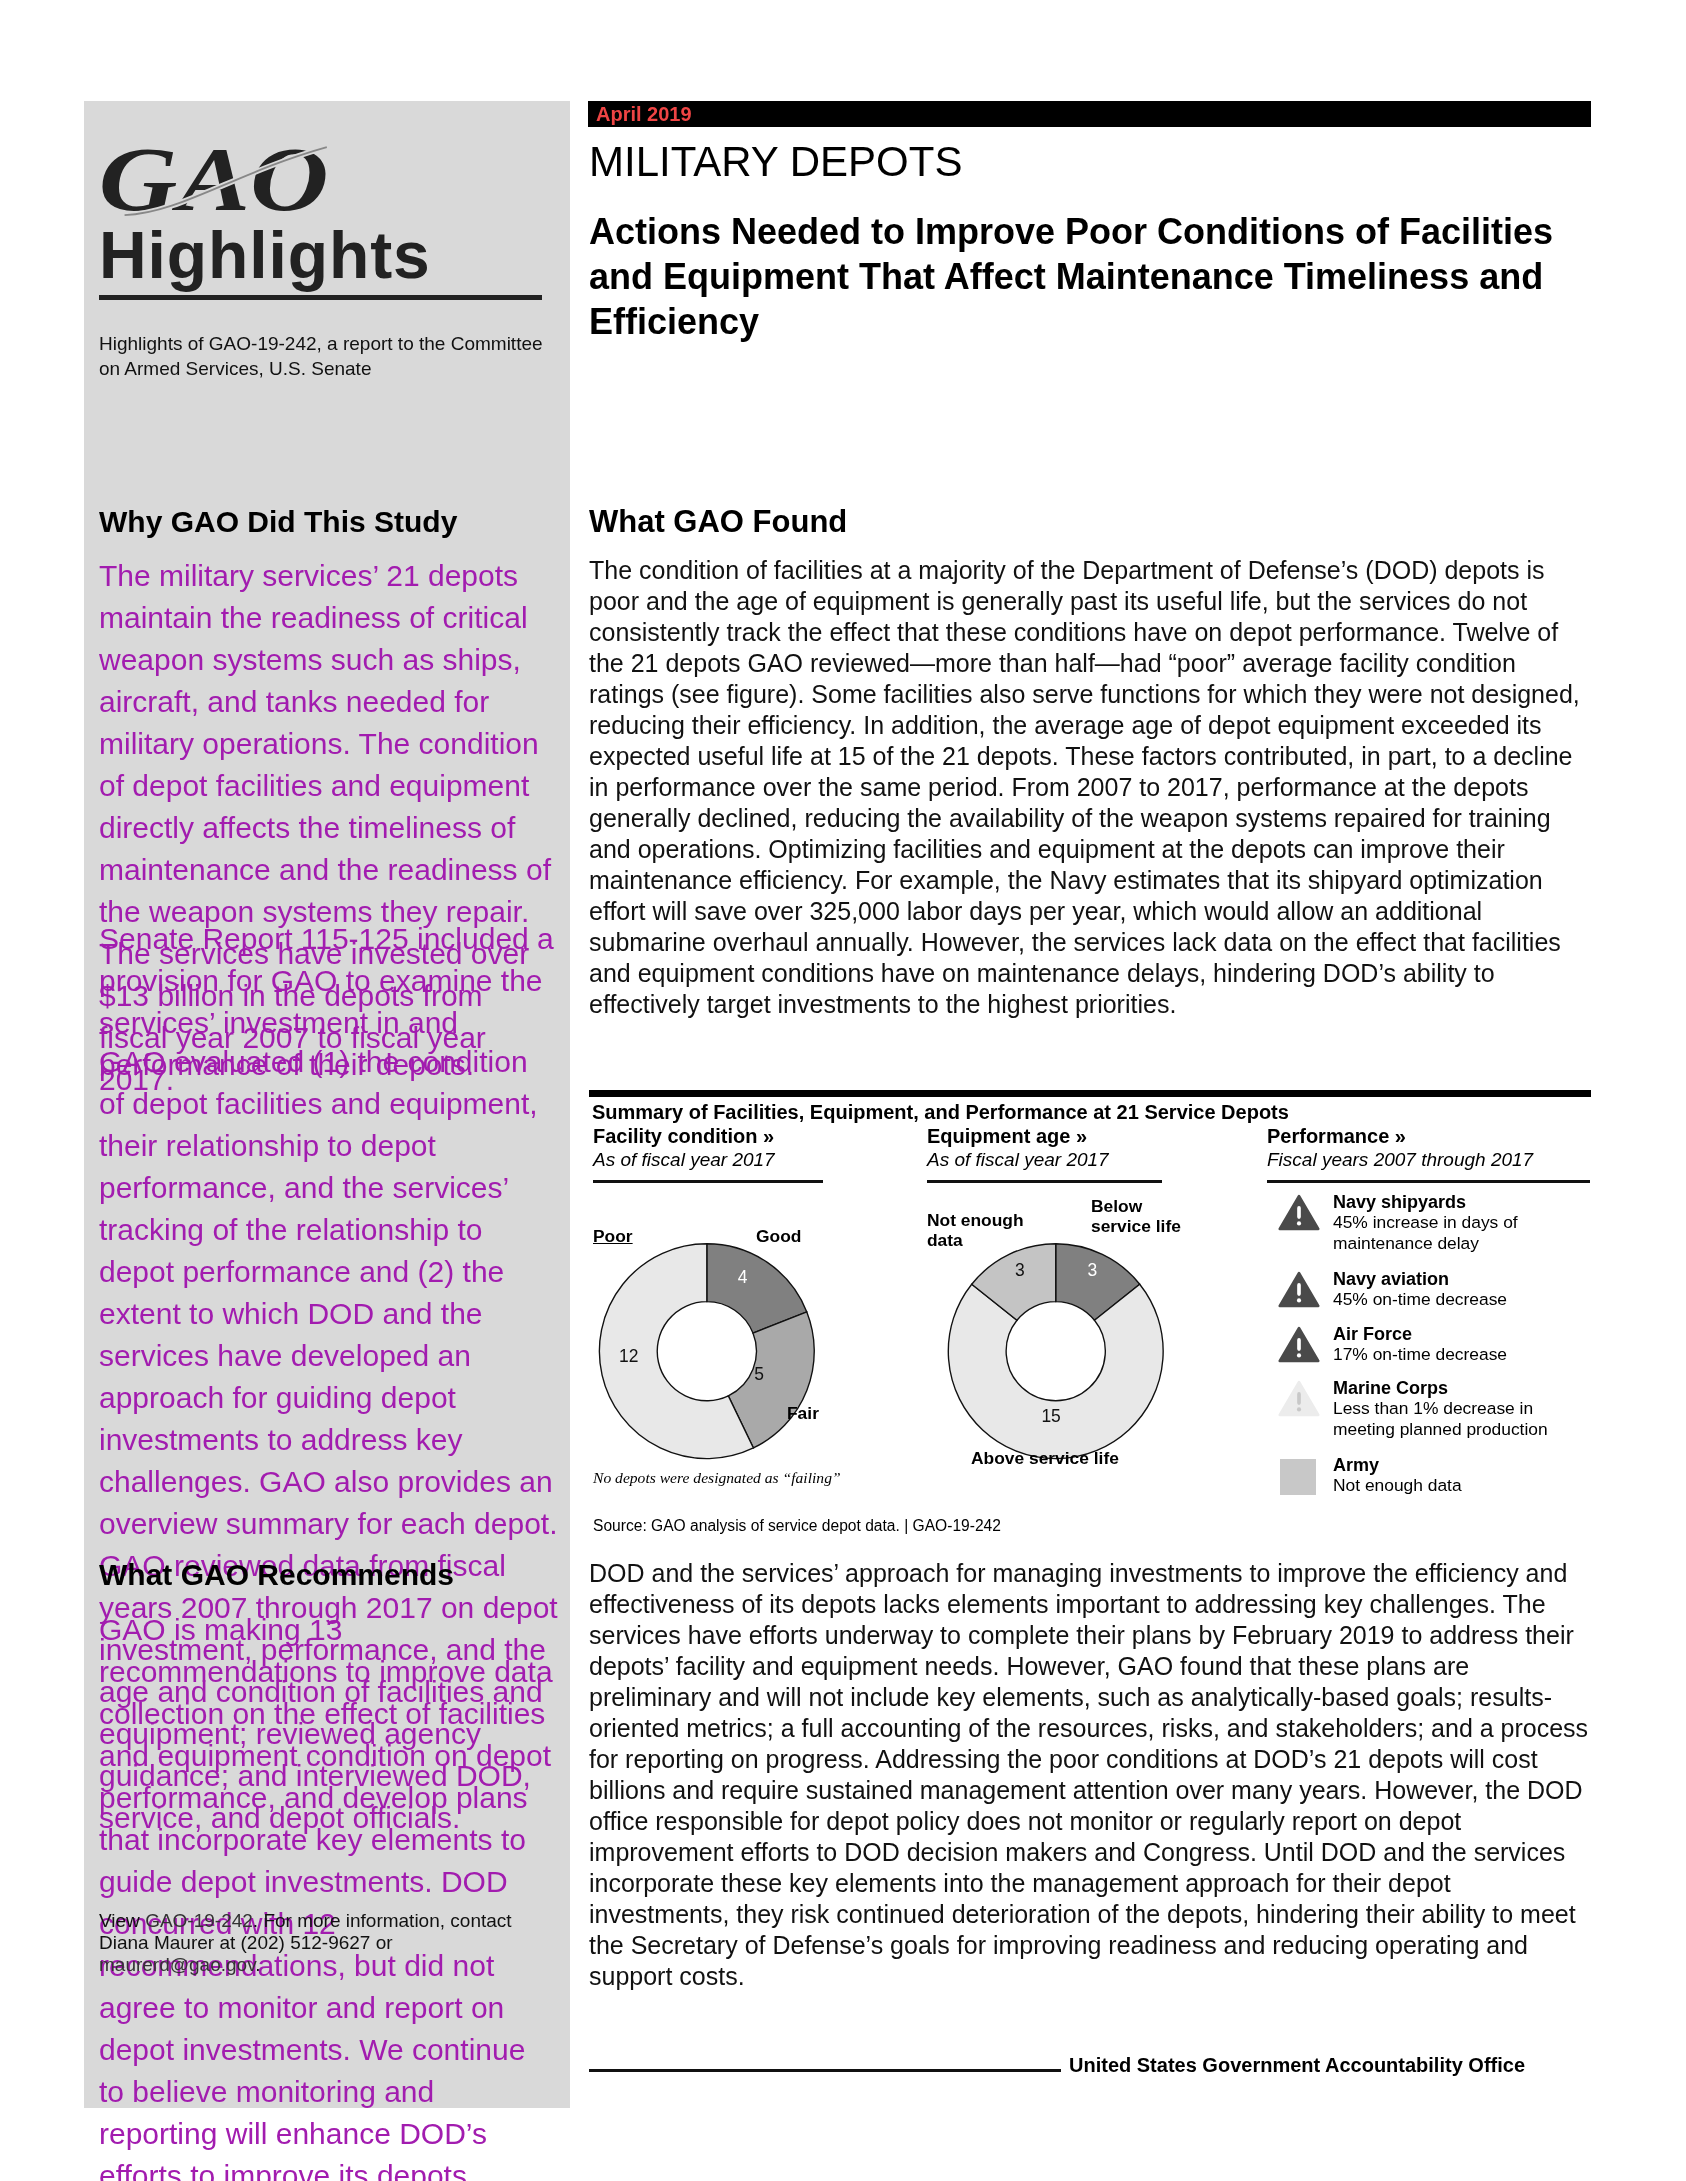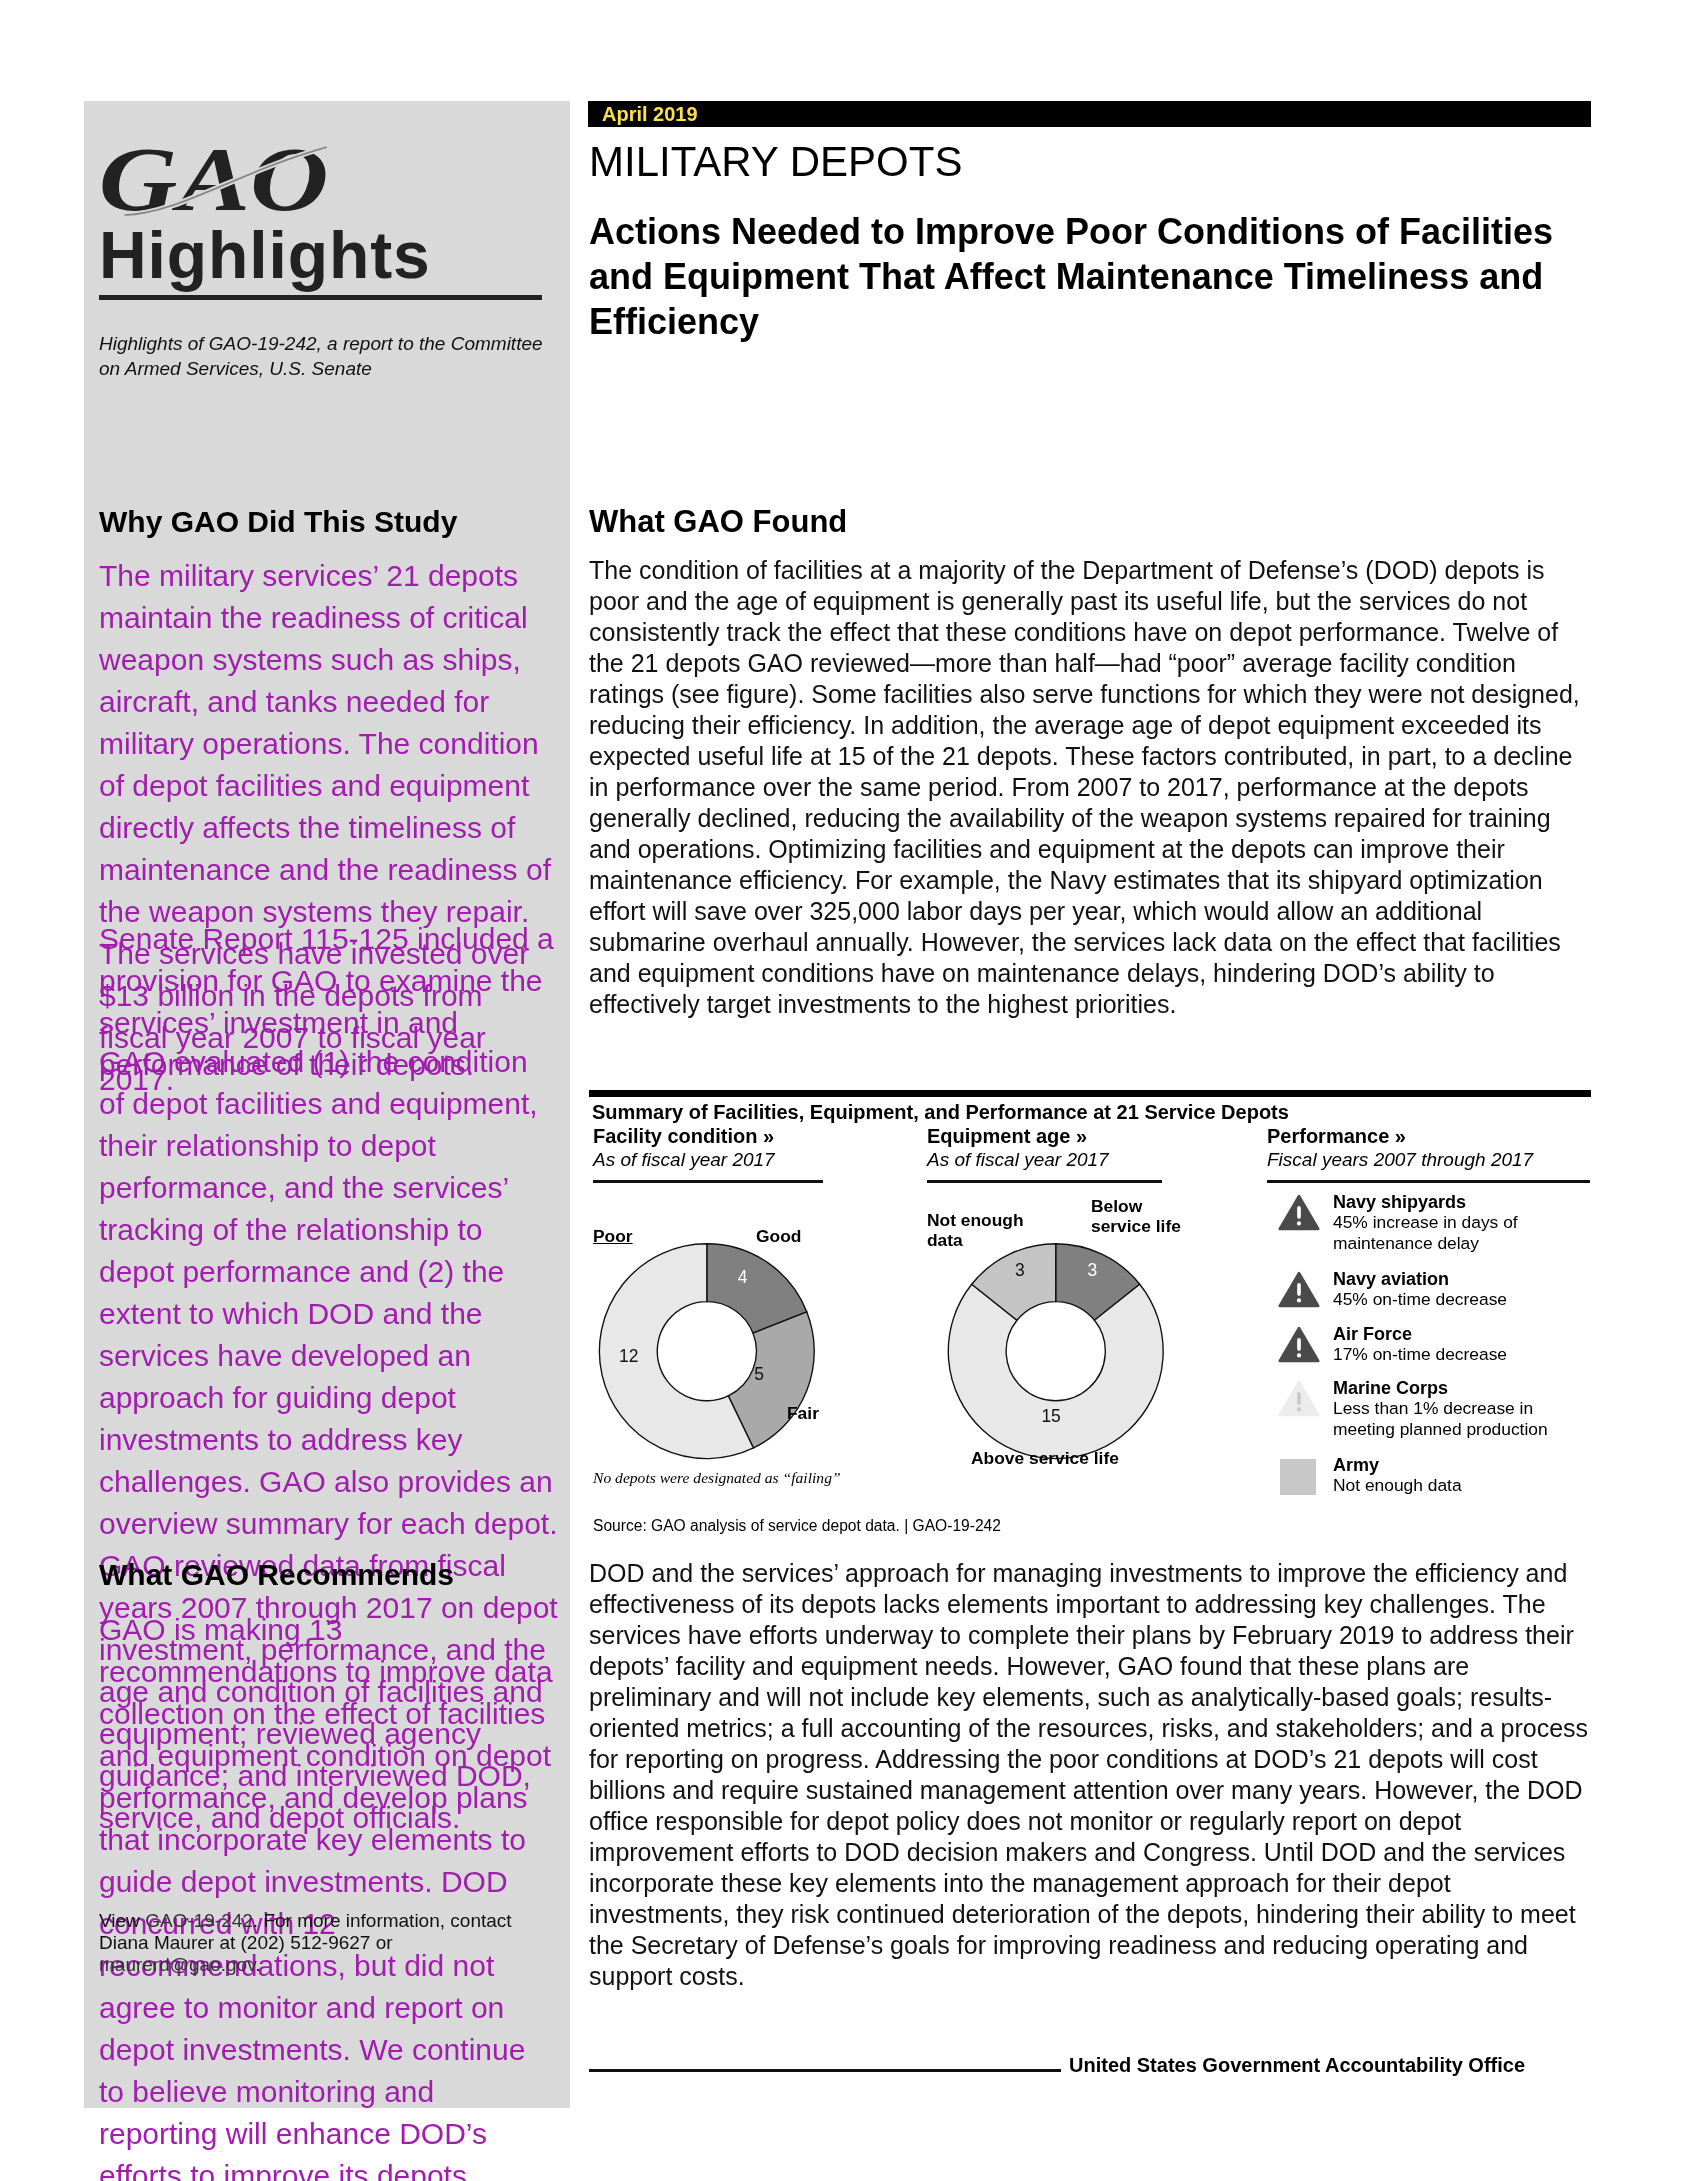--- a/index.html
+++ b/index.html
@@ -4,29 +4,29 @@
 <style>
   html, body { margin: 0; padding: 0; background: #ffffff; }
   body { width: 1686px; height: 2182px; position: relative; overflow: hidden; font-family: "Liberation Sans", sans-serif; color: #000; }
   .abs { position: absolute; }
 
   
   #sidebar { left: 84px; top: 101px; width: 486px; height: 2007px; background: #d9d9d9; }
   .gao-logo { left: 97px; top: 136px; width: 239px; height: 83px; }
   .highlights-word { left: 99px; top: 219px; font-size: 66px; font-weight: bold; color: #222; letter-spacing: 0.9px; line-height: 73px; }
   .highlights-rule { left: 99px; top: 295px; width: 443px; height: 4.6px; background: #222; }
-  .report-for { left: 99px; top: 331px; width: 459px; font-size: 19px; line-height: 25px; color: #111; font-style: italic; }
+  .report-for { left: 99px; top: 331px; width: 459px; font-size: 19px; line-height: 25px; color: #111; }
 
   .side-h { font-size: 30px; font-weight: bold; left: 99px; width: 459px; line-height: 37px; }
   .side-p { font-size: 30px; line-height: 42px; left: 99px; width: 459px; margin: 0; color: #a21caf; }
   .side-small { font-size: 19px; line-height: 22px; left: 99px; width: 459px; color: #111; }
   .link { color: #333; }
 
   
-  .date-bar { left: 588px; top: 101px; width: 1003px; height: 26px; background: #000; color: #fde047; font-weight: bold; font-size: 20px; line-height: 26px; padding-left: 14px; box-sizing: border-box; }
+  .date-bar { left: 588px; top: 101px; width: 1003px; height: 26px; background: #000; color: #ef4444; font-weight: bold; font-size: 20px; line-height: 26px; padding-left: 8px; box-sizing: border-box; }
   .topic { left: 589px; top: 138px; font-size: 42px; line-height: 48px; letter-spacing: 0px; }
   .subtitle { left: 589px; top: 209px; width: 1001px; font-size: 36px; font-weight: bold; line-height: 45px; }
 
   .main-h { left: 589px; top: 503px; font-size: 31px; font-weight: bold; line-height: 37px; }
   .main-p { left: 589px; width: 1003px; font-size: 25px; line-height: 31px; margin: 0; color: #111; }
 
   
   .fig-topbar { left: 589px; top: 1090px; width: 1002px; height: 7.3px; background: #000; }
   .fig-title { left: 592px; top: 1100px; font-size: 20px; font-weight: bold; line-height: 24px; }
   .col-head { font-size: 20px; font-weight: bold; line-height: 24px; }

